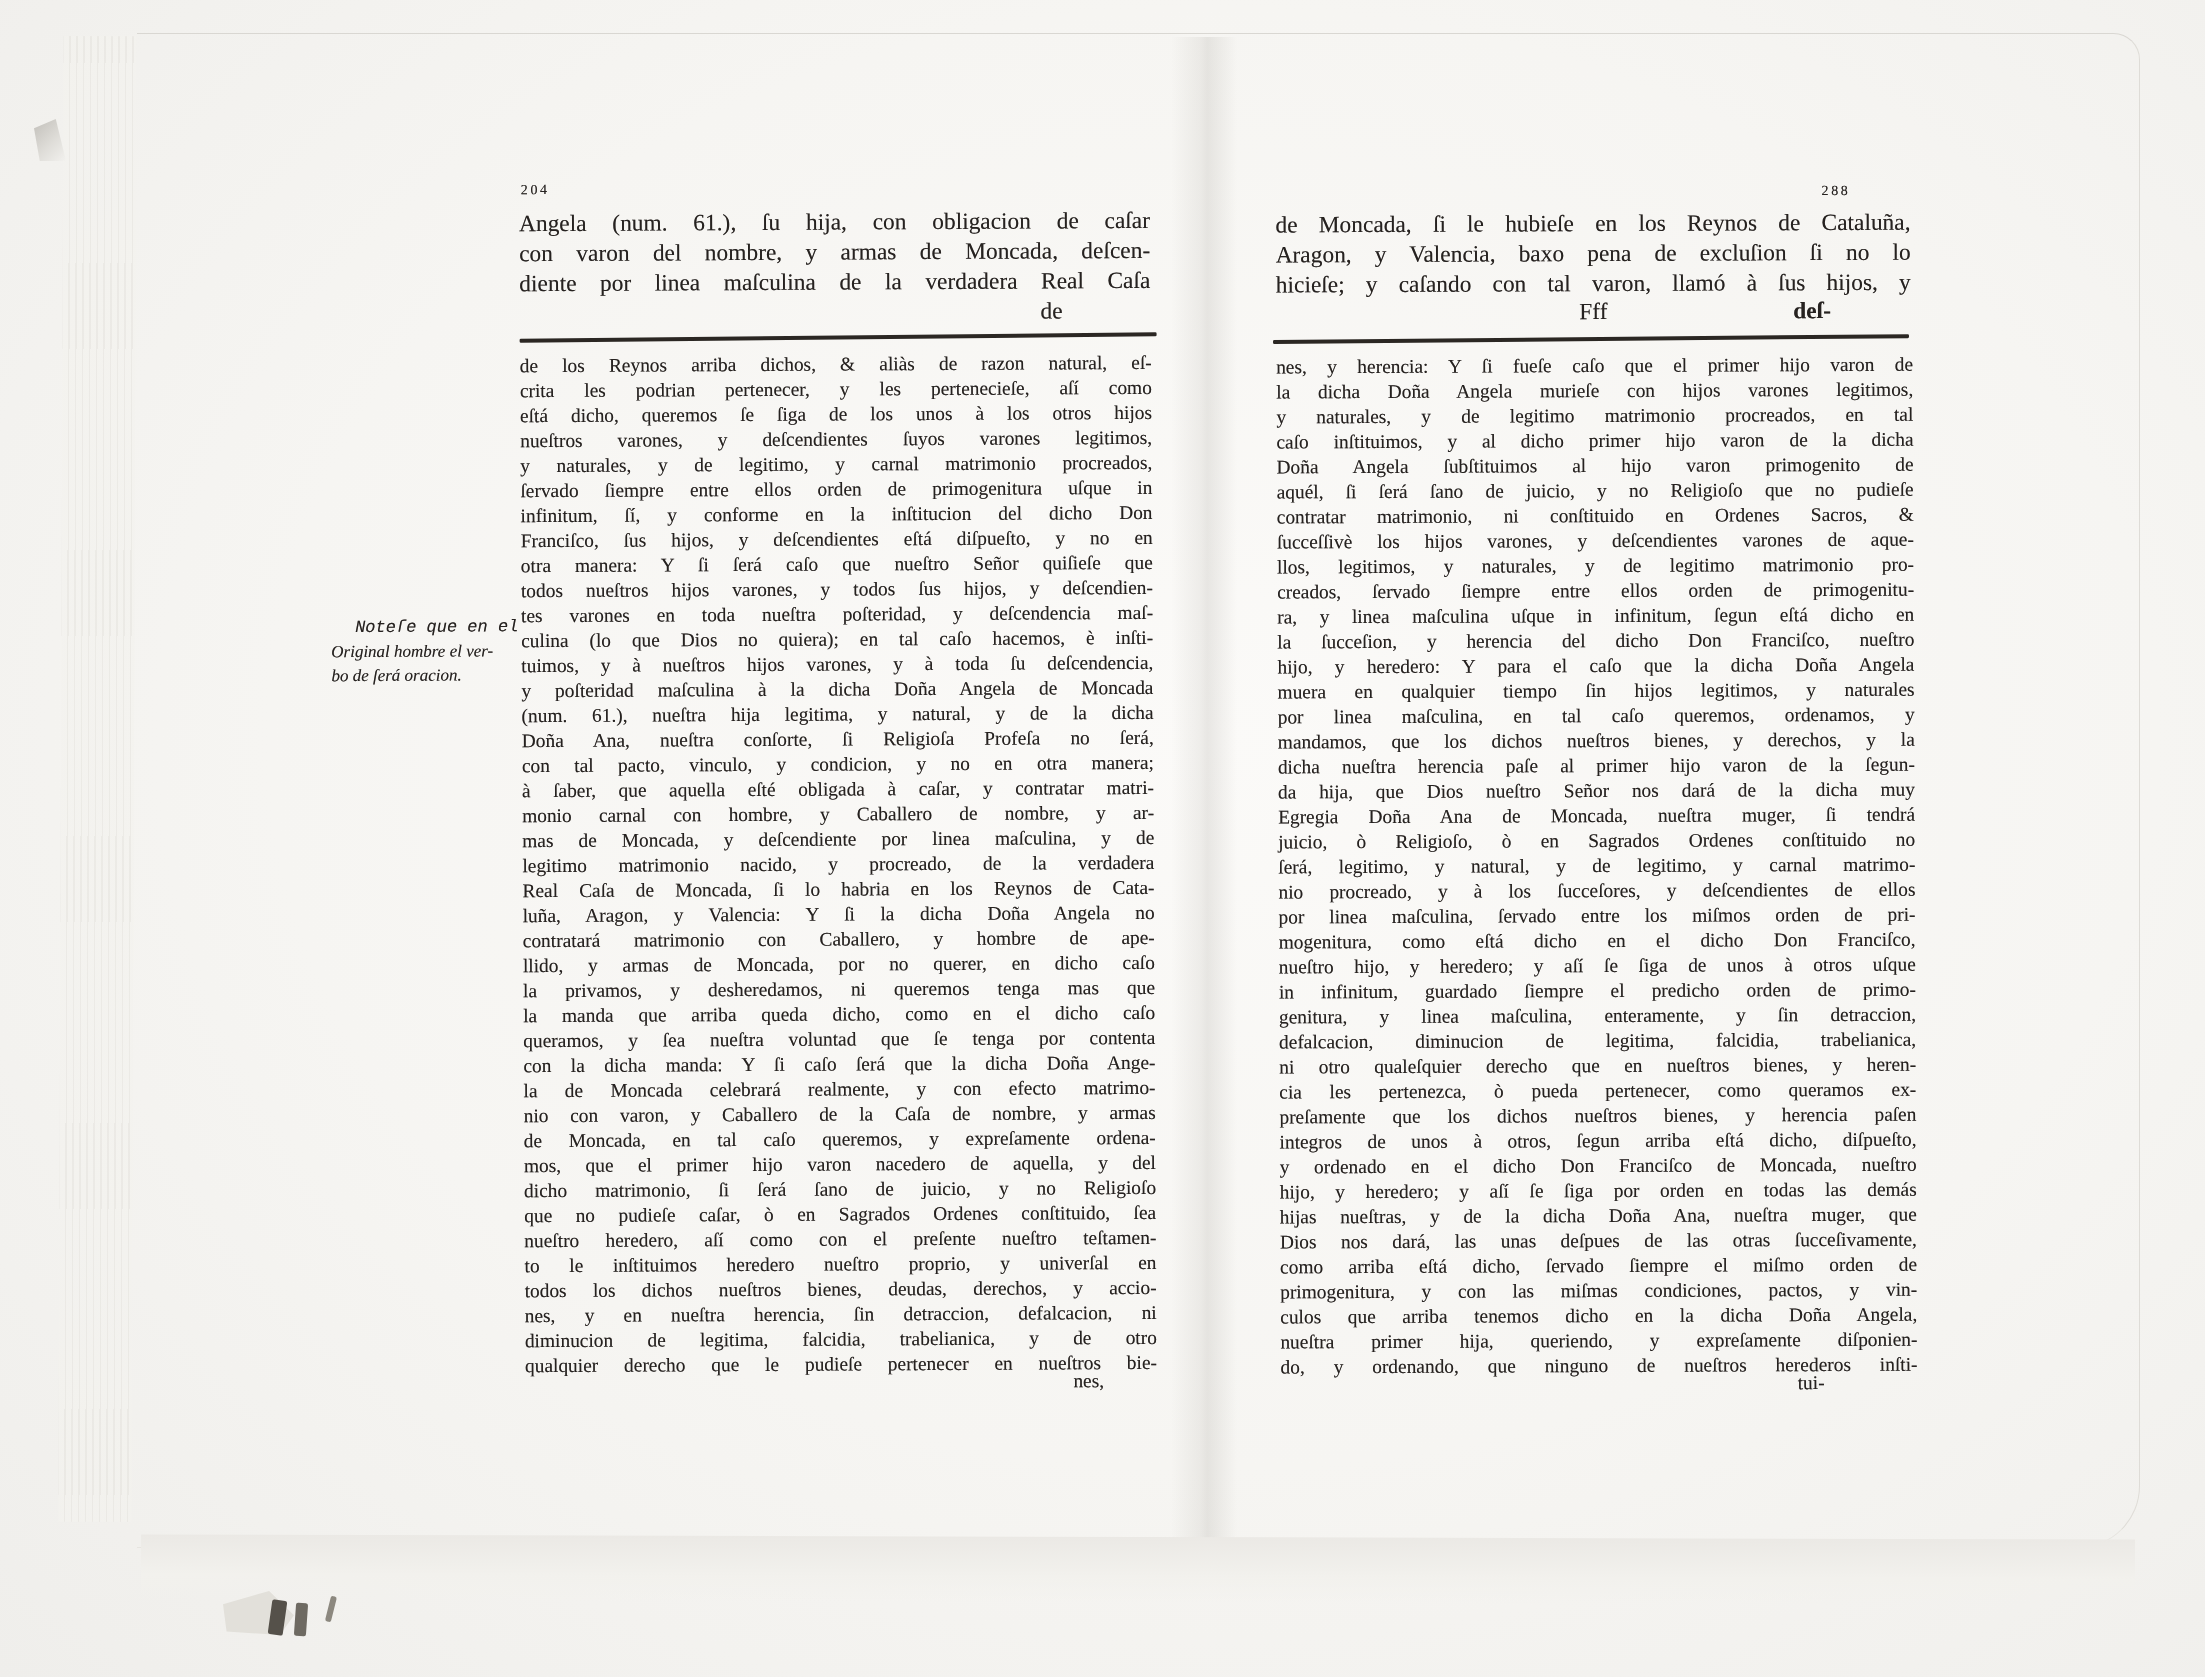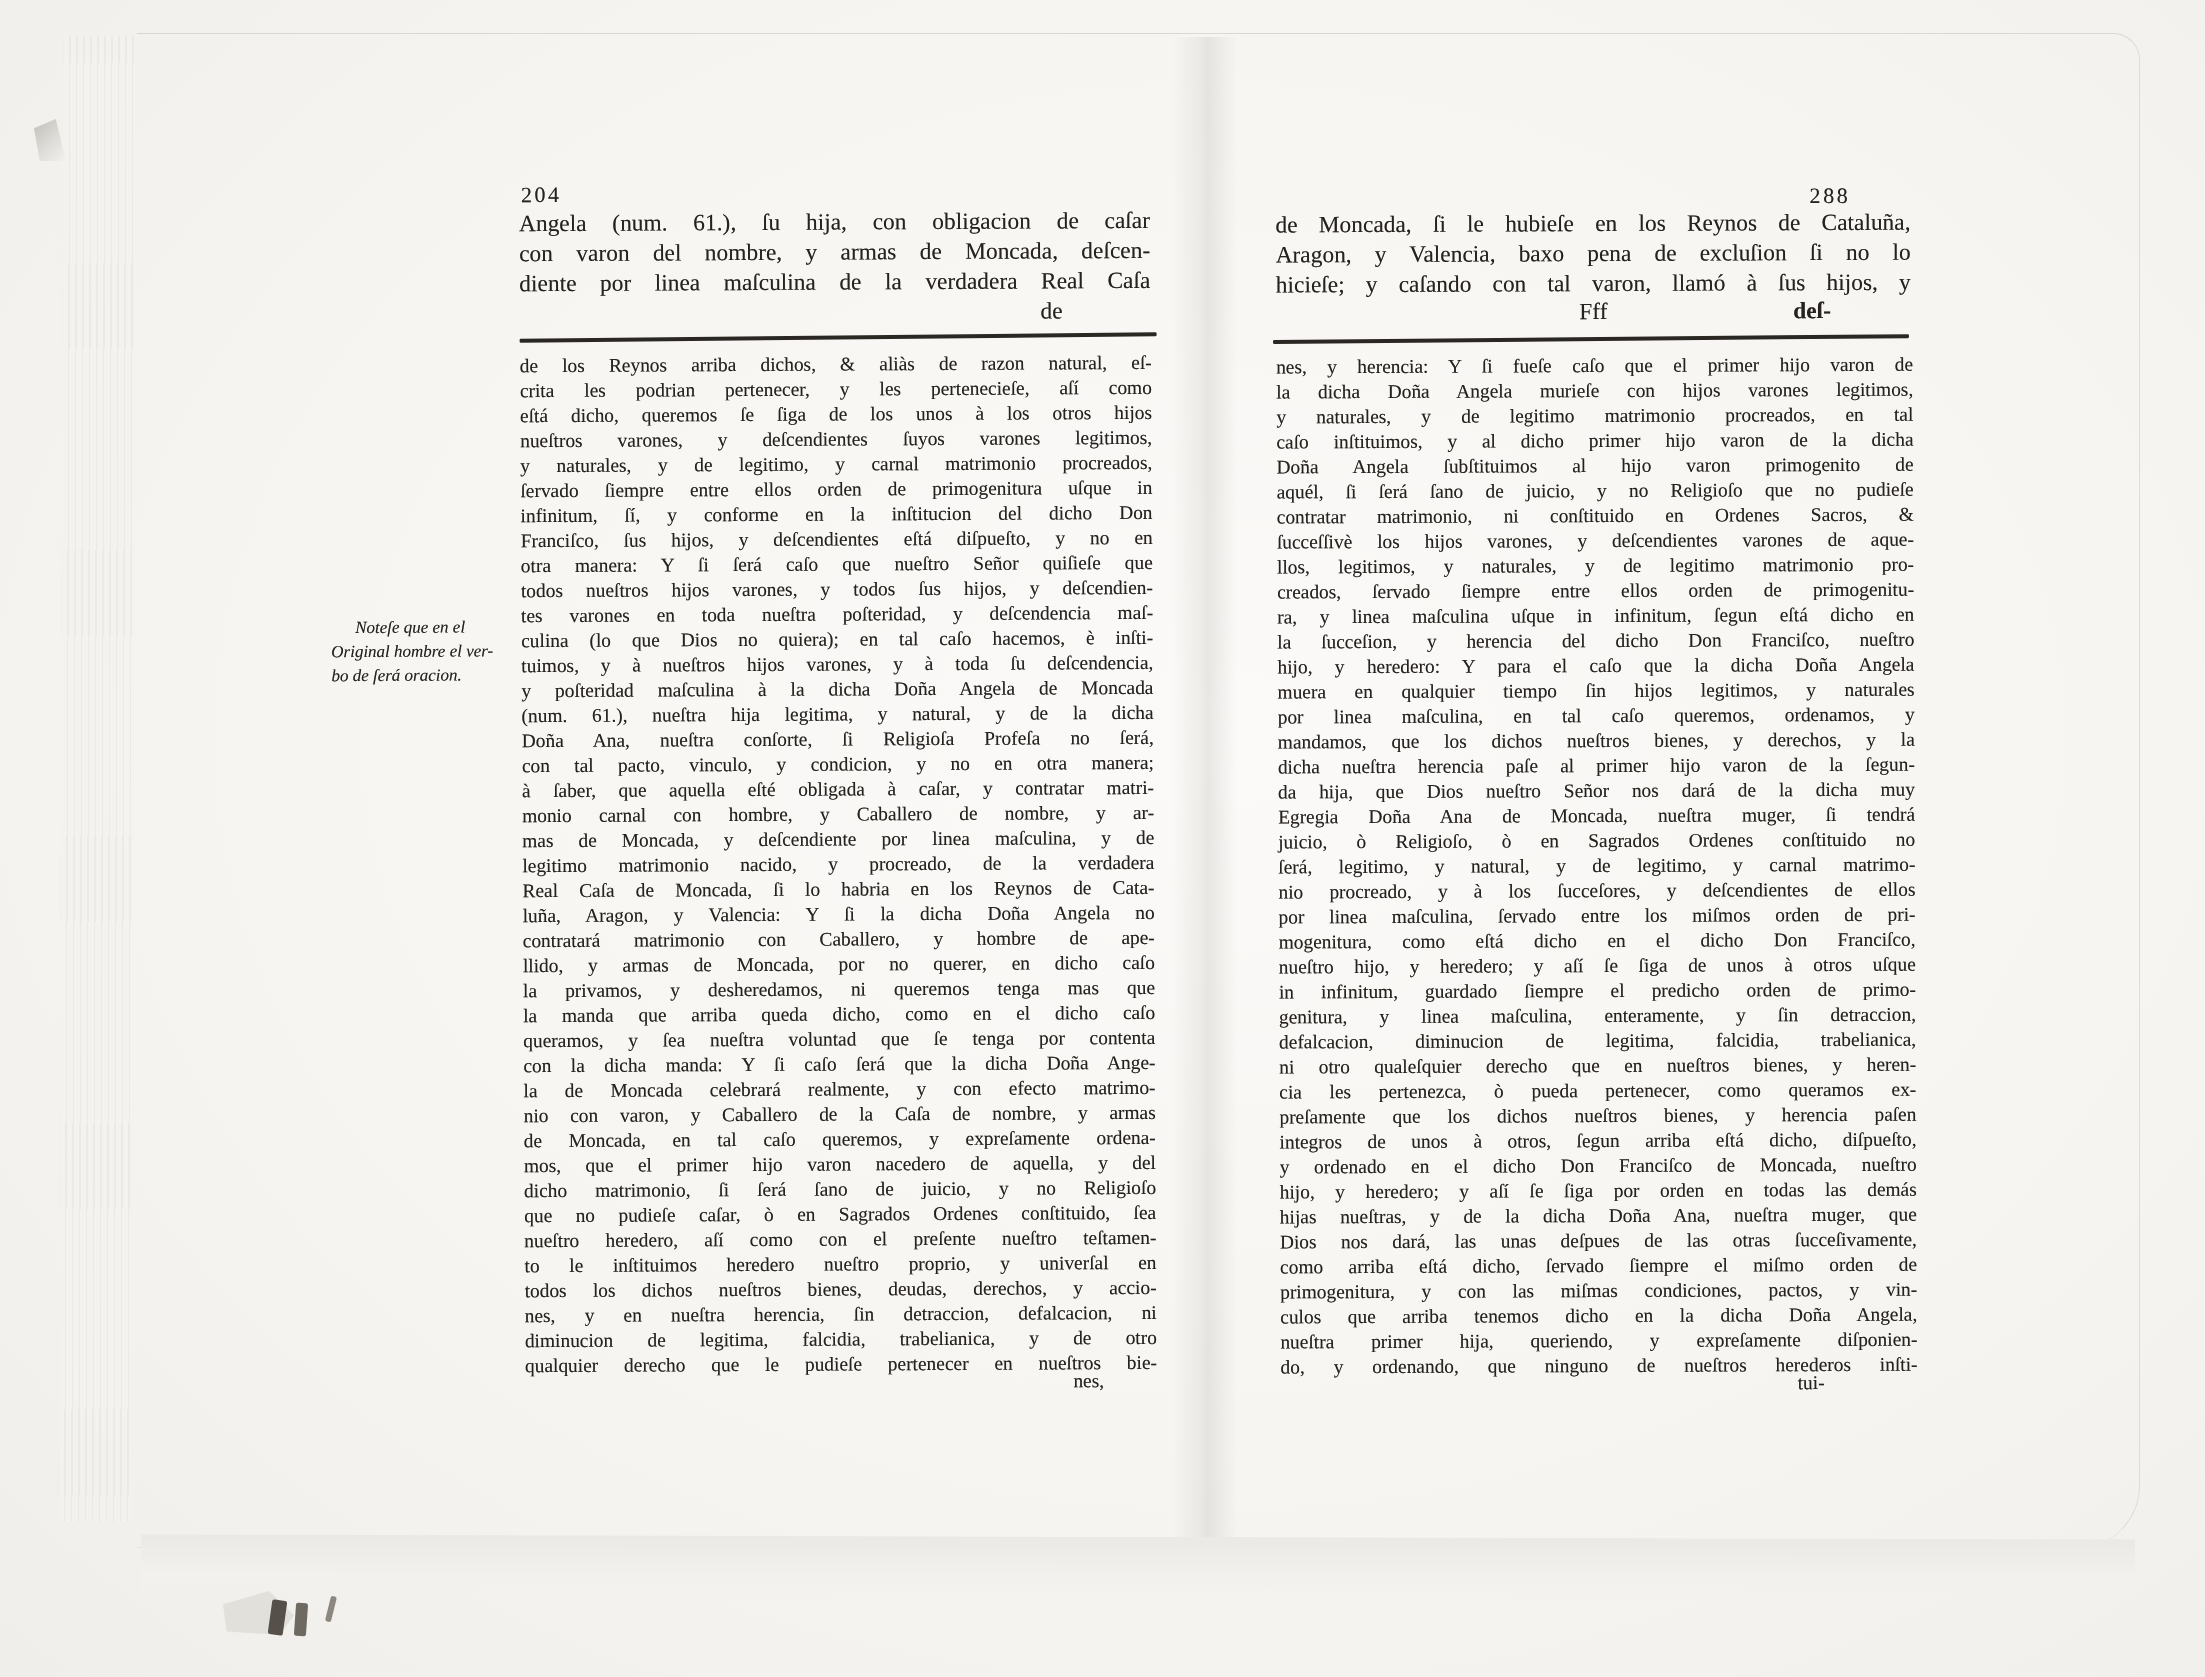--- a/index.html
+++ b/index.html
@@ -41,32 +41,32 @@
   #mark-smudge{left:223px;top:1591px;width:71px;height:44px;background:#e2e0da;clip-path:polygon(0 30%,65% 0,100% 55%,80% 100%,5% 92%);}
   #mark-1{left:270px;top:1600px;width:15px;height:35px;background:#55514a;transform:rotate(8deg);}
   #mark-2{left:295px;top:1603px;width:11.5px;height:33px;background:#6e6a62;transform:rotate(4deg);}
   #mark-3{left:328px;top:1596px;width:5.7px;height:25.6px;background:#8c887f;transform:rotate(14deg);}
   
   .page-group{position:absolute;}
   #left-group{left:309px;top:154px;width:882px;height:1279px;transform:rotate(-.3deg);transform-origin:50% 50%;}
   #right-group{left:1235px;top:154px;width:750px;height:1279px;transform:rotate(-.25deg);transform-origin:50% 50%;}
   .pg-el{position:absolute;}
   .ink{color:#262220;text-shadow:0 0 0.4px rgba(38,34,32,.45);}
-  .pagenum{font-size:22px;letter-spacing:2.6px;}
+  .pagenum{font-size:14px;letter-spacing:2.6px;}
   .intro{font-size:23.4px;line-height:30px;}
   .intro .tline{text-align:justify;text-align-last:justify;}
   .bodytext{font-size:19.4px;line-height:25px;}
   .bodytext .tline{text-align:justify;text-align-last:justify;}
   .tline{display:block;white-space:nowrap;}
   .bodytext .tline,.intro .tline{white-space:normal;}
   .catchline{font-size:23.4px;line-height:30px;text-align:right;}
   .catchline.small{font-size:19.4px;line-height:25px;}
   .rule{height:4px;background:#2b2723;transform:rotate(-.28deg);border-radius:1.3px;}
   .margin-note{font-style:italic;font-size:17px;line-height:24px;text-align:left;}
-  .margin-note .tline:first-child{padding-left:24px;}
+  .margin-note .tline:first-child{padding-left:24px;font-family:Liberation Mono, monospace;}
   .sig-row{height:30px;font-size:23.4px;}
   .sig-center{position:absolute;left:0;right:0;text-align:center;}
   .sig-catch{position:absolute;right:80px;font-weight:bold;}
   
   #l-pagenum{left:215px;top:27px;}
   #l-intro{left:213px;top:53px;width:631px;}
   #l-intro-catch{left:213px;top:143px;width:631px;padding-right:88px;box-sizing:border-box;}
   #l-rule{left:213px;top:182px;width:637px;}
   #l-margin{left:23px;top:460px;width:185px;}
   #l-body{left:213px;top:198px;width:632px;}

